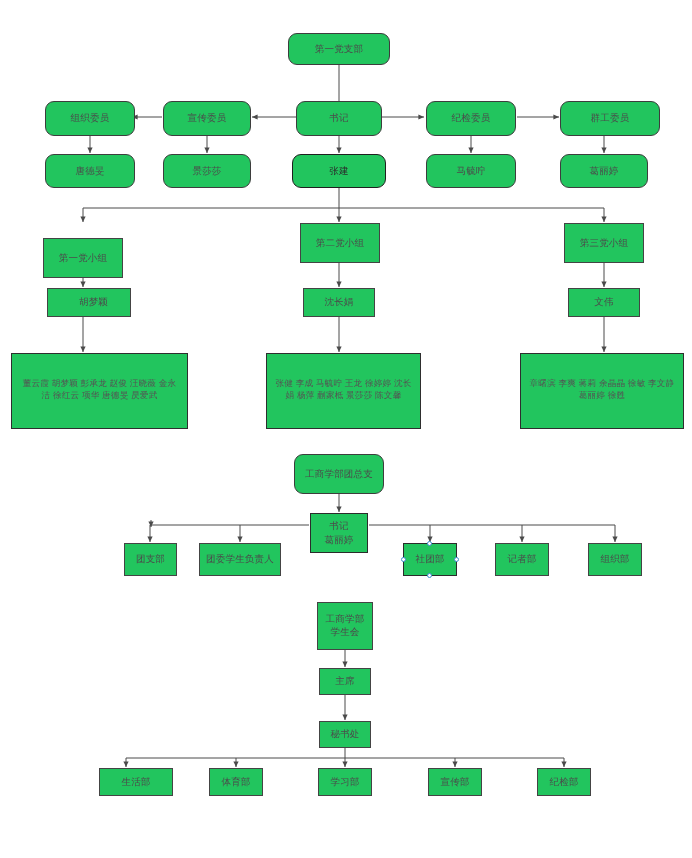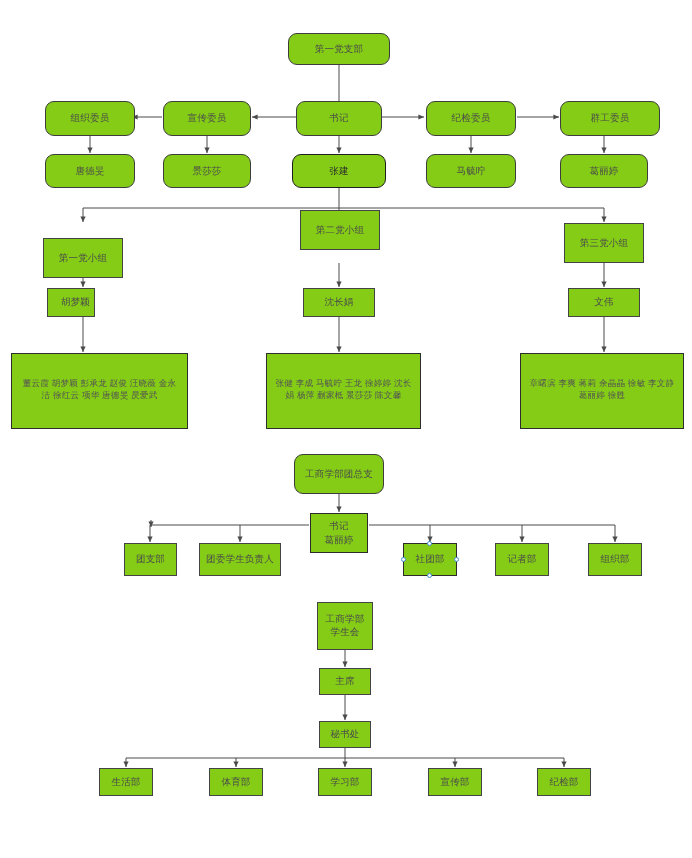--- a/index.html
+++ b/index.html
@@ -25,21 +25,21 @@
     position: absolute;
     left: 0; top: 0;
     width: 692px;
     height: 858px;
     pointer-events: none;
   }
   .node {
     position: absolute;
     box-sizing: border-box;
     border: 1px solid #4a4a4a;
-    background: #84cc16;
+    background: #22c55e;
     display: flex;
     align-items: center;
     justify-content: center;
     text-align: center;
     font-size: 9.5px;
     line-height: 1.35;
     color: #4b4b4b;
     letter-spacing: 0.2px;
     padding: 2px 3px;
   }
@@ -185,28 +185,28 @@
   <div class="node round" style="left:426px; top:154px; width:90px; height:34px;">
     <span>马毓咛</span>
   </div>
   <div class="node round" style="left:560px; top:154px; width:88px; height:34px;">
     <span>葛丽婷</span>
   </div>
 
   <div class="node rect" style="left:43px; top:223px; width:80px; height:40px;margin-top:15px;">
     <span>第一党小组</span>
   </div>
-  <div class="node rect" style="left:300px; top:210px; width:80px; height:40px;">
+  <div class="node rect" style="left:300px; top:223px; width:80px; height:40px;">
     <span>第二党小组</span>
   </div>
   <div class="node rect" style="left:564px; top:223px; width:80px; height:40px;">
     <span>第三党小组</span>
   </div>
 
-  <div class="node rect" style="left:47px; top:288px; width:48px; height:29px;padding-left:12px;">
+  <div class="node rect" style="left:47px; top:288px; width:84px; height:29px;padding-left:12px;">
     <span>胡梦颖</span>
   </div>
   <div class="node rect" style="left:303px; top:288px; width:72px; height:29px;">
     <span>沈长娟</span>
   </div>
   <div class="node rect" style="left:568px; top:288px; width:72px; height:29px;">
     <span>文伟</span>
   </div>
 
   <div class="node rect listbox" style="left:11px; top:353px; width:177px; height:76px;">
@@ -251,21 +251,21 @@
   <div class="node rect" style="left:317px; top:602px; width:56px; height:48px;">
     <span>工商学部学生会</span>
   </div>
   <div class="node rect" style="left:319px; top:668px; width:52px; height:27px;">
     <span>主席</span>
   </div>
   <div class="node rect" style="left:319px; top:721px; width:52px; height:27px;">
     <span>秘书处</span>
   </div>
 
-  <div class="node rect" style="left:99px; top:768px; width:54px; height:28px;">
+  <div class="node rect" style="left:99px; top:768px; width:74px; height:28px;">
     <span>生活部</span>
   </div>
   <div class="node rect" style="left:209px; top:768px; width:54px; height:28px;">
     <span>体育部</span>
   </div>
   <div class="node rect" style="left:318px; top:768px; width:54px; height:28px;">
     <span>学习部</span>
   </div>
   <div class="node rect" style="left:428px; top:768px; width:54px; height:28px;">
     <span>宣传部</span>

